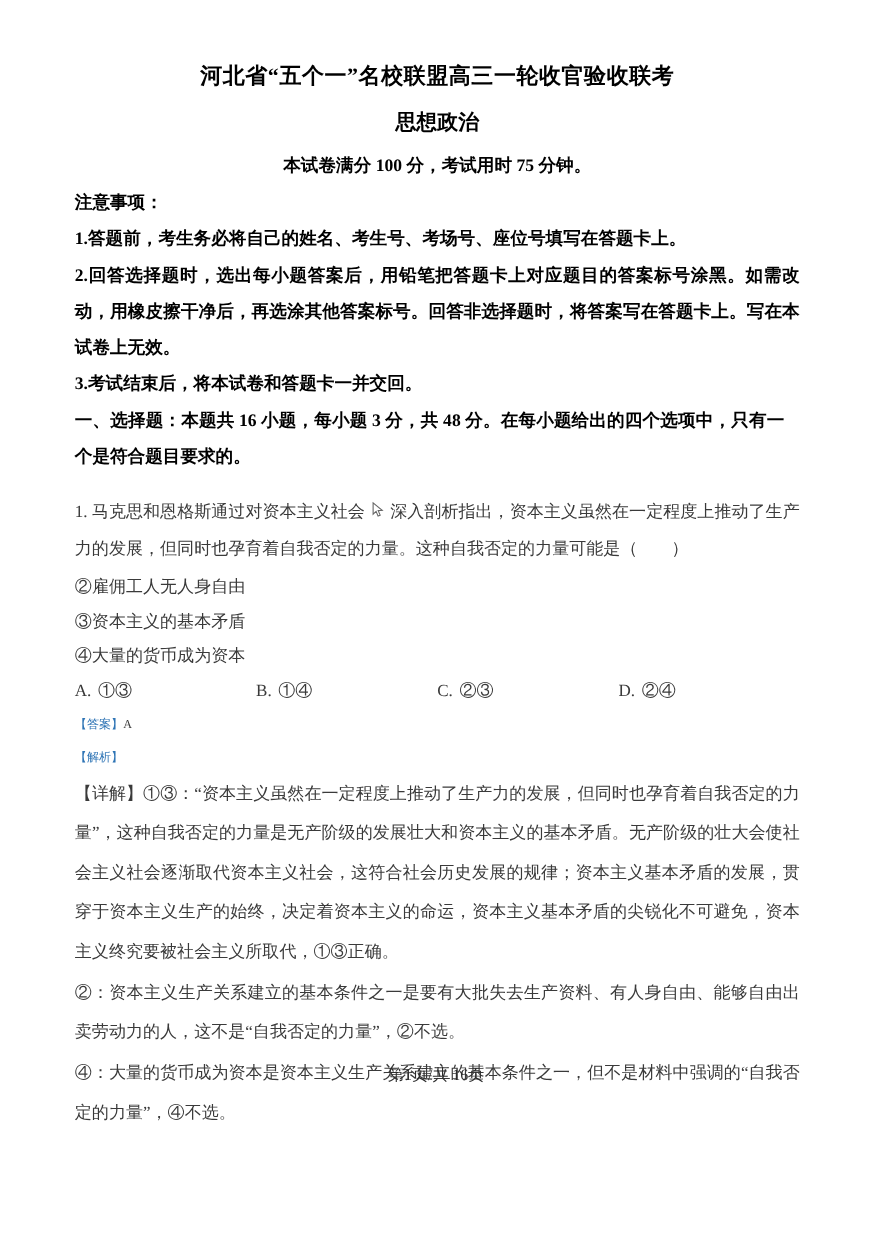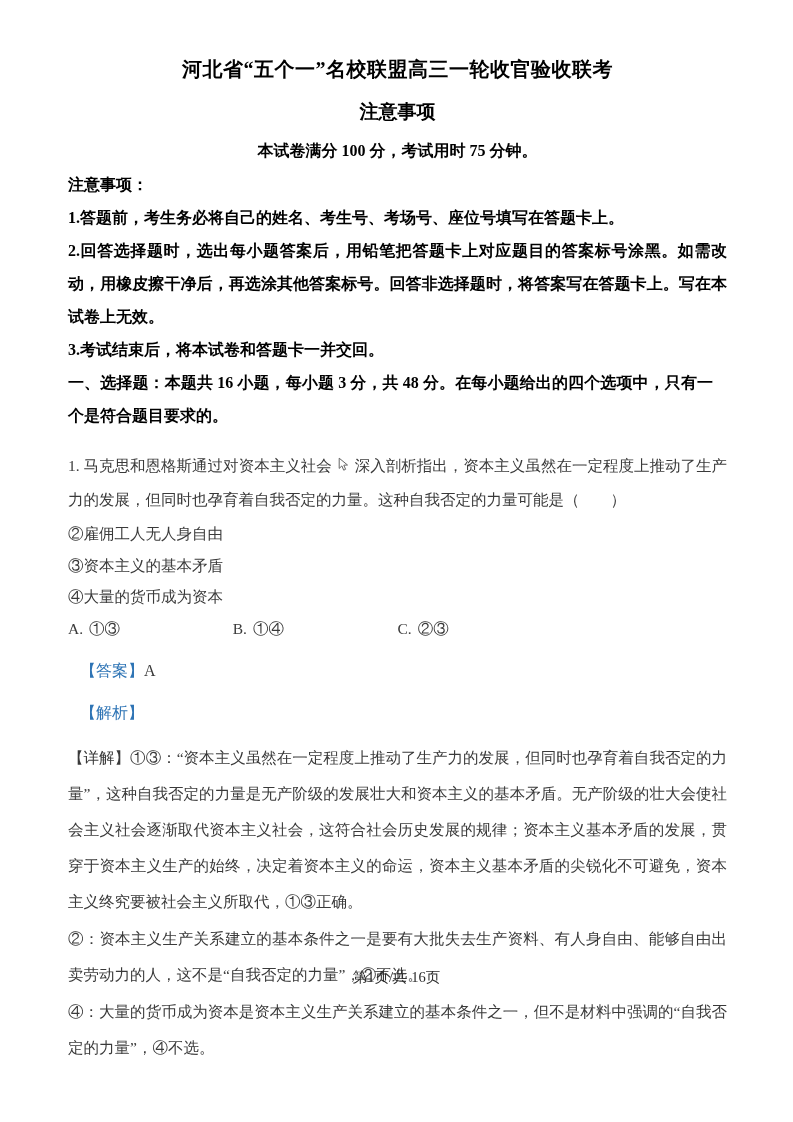--- a/index.html
+++ b/index.html
@@ -77,23 +77,23 @@
     font-size: 15.5px;
     color: #3a3a3a;
     line-height: 31.5px;
     margin: 0;
   }
   .choice {
     width: 25%;
   }
   .choice .c-label { margin-right: 6px; }
   .answer-line, .analysis-line {
-    font-size: 16px;
+    font-size: 11px;
     line-height: 30px;
-    margin: 12px;
+    margin: 0;
     color: #3a3a3a;
   }
   .bracket-label {
     color: #2e74b5;
   }
   .explanation-para {
     font-size: 15.5px;
     color: #3a3a3a;
     line-height: 36px;
     text-align: justify;
@@ -113,21 +113,21 @@
     font-size: 14.5px;
     color: #2b2b2b;
   }
 </style>
 </head>
 <body>
 
 <div class="page">
 
   <h1 class="title">河北省“五个一”名校联盟高三一轮收官验收联考</h1>
-  <h2 class="subtitle">注意事项</h2>
+  <h2 class="subtitle">思想政治</h2>
   <div class="exam-info">本试卷满分 100 分，考试用时 75 分钟。</div>
 
   <div>
     <p class="notice-heading">注意事项：</p>
     <p class="notice-item">1.答题前，考生务必将自己的姓名、考生号、考场号、座位号填写在答题卡上。</p>
     <p class="notice-item">2.回答选择题时，选出每小题答案后，用铅笔把答题卡上对应题目的答案标号涂黑。如需改动，用橡皮擦干净后，再选涂其他答案标号。回答非选择题时，将答案写在答题卡上。写在本试卷上无效。</p>
     <p class="notice-item">3.考试结束后，将本试卷和答题卡一并交回。</p>
   </div>
 
   <p class="section-heading">一、选择题：本题共 16 小题，每小题 3 分，共 48 分。在每小题给出的四个选项中，只有一个是符合题目要求的。</p>
@@ -138,20 +138,21 @@
           </svg></span><span>深入剖析指出，资本主义虽然在一定程度上推动了生产力的发展，但同时也孕育着自我否定的力量。这种自我否定的力量可能是（　　）</span></p>
 
     <p class="statement">②雇佣工人无人身自由</p>
     <p class="statement">③资本主义的基本矛盾</p>
     <p class="statement">④大量的货币成为资本</p>
 
     <div class="choices-row">
       <span class="choice"><span class="c-label">A.</span><span>①③</span></span>
       <span class="choice"><span class="c-label">B.</span><span>①④</span></span>
       <span class="choice"><span class="c-label">C.</span><span>②③</span></span>
+      <span class="choice"><span class="c-label">D.</span><span>②④</span></span>
     </div>
 
     <p class="answer-line"><span class="bracket-label">【答案】</span><span>A</span></p>
 
     <p class="analysis-line"><span class="bracket-label">【解析】</span></p>
 
     <p class="explanation-para">【详解】①③：“资本主义虽然在一定程度上推动了生产力的发展，但同时也孕育着自我否定的力量”，这种自我否定的力量是无产阶级的发展壮大和资本主义的基本矛盾。无产阶级的壮大会使社会主义社会逐渐取代资本主义社会，这符合社会历史发展的规律；资本主义基本矛盾的发展，贯穿于资本主义生产的始终，决定着资本主义的命运，资本主义基本矛盾的尖锐化不可避免，资本主义终究要被社会主义所取代，①③正确。</p>
     <p class="explanation-para">②：资本主义生产关系建立的基本条件之一是要有大批失去生产资料、有人身自由、能够自由出卖劳动力的人，这不是“自我否定的力量”，②不选。</p>
     <p class="explanation-para">④：大量的货币成为资本是资本主义生产关系建立的基本条件之一，但不是材料中强调的“自我否定的力量”，④不选。</p>
   </div>

